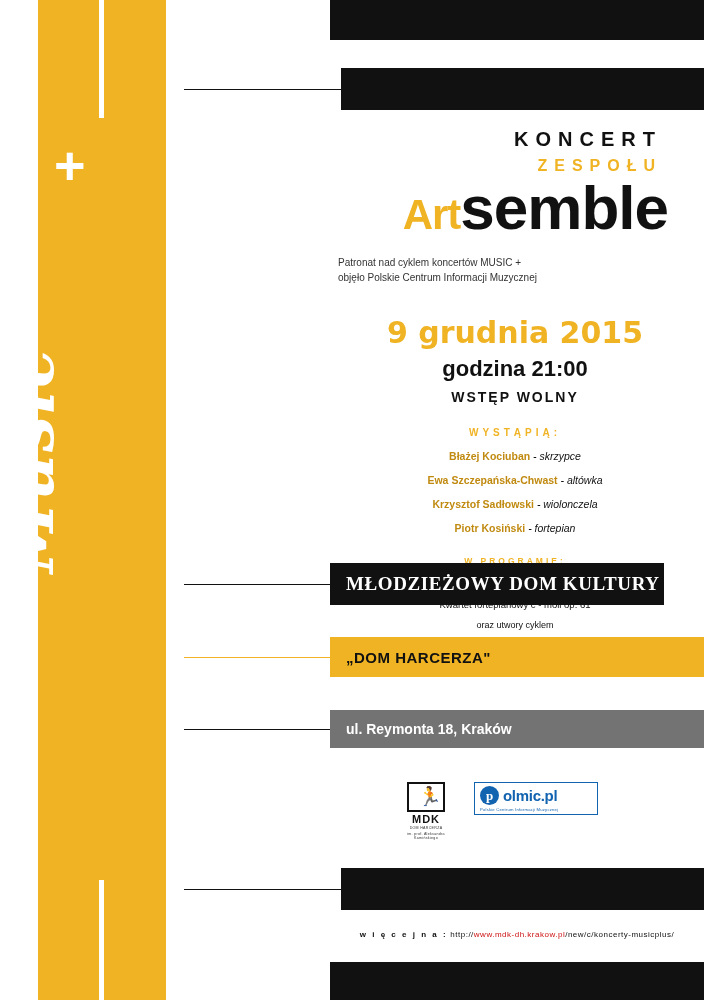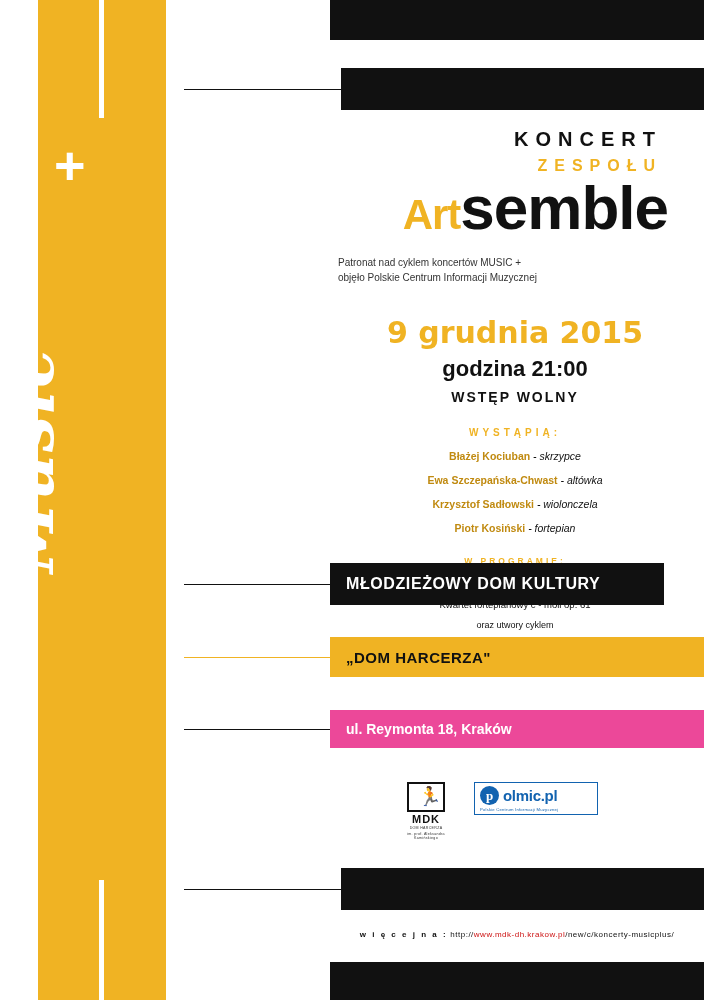--- a/index.html
+++ b/index.html
@@ -222,45 +222,46 @@
     display: flex;
     align-items: center;
   }
   .venue-main {
     left: 330px;
     top: 563px;
     width: 334px;
     height: 42px;
     background: #111111;
     color: #ffffff;
-    font-size: 16px;
+    font-size: 19px;
     font-weight: bold;
     letter-spacing: 0.6px;
     padding-left: 16px;
     box-sizing: border-box;
+    font-family: Liberation Serif, serif;
   }
   .venue-sub {
     left: 330px;
     top: 637px;
     width: 374px;
     height: 40px;
     background: #f0b323;
     color: #111111;
     font-size: 15px;
     font-weight: bold;
     letter-spacing: 0.5px;
     padding-left: 16px;
     box-sizing: border-box;
   }
   .venue-addr {
     left: 330px;
     top: 710px;
     width: 374px;
     height: 38px;
-    background: #ec4899;
+    background: #737373;
     color: #ffffff;
     font-size: 14px;
     font-weight: bold;
     padding-left: 16px;
     box-sizing: border-box;
   }
 
   
   .logos {
     position: absolute;

